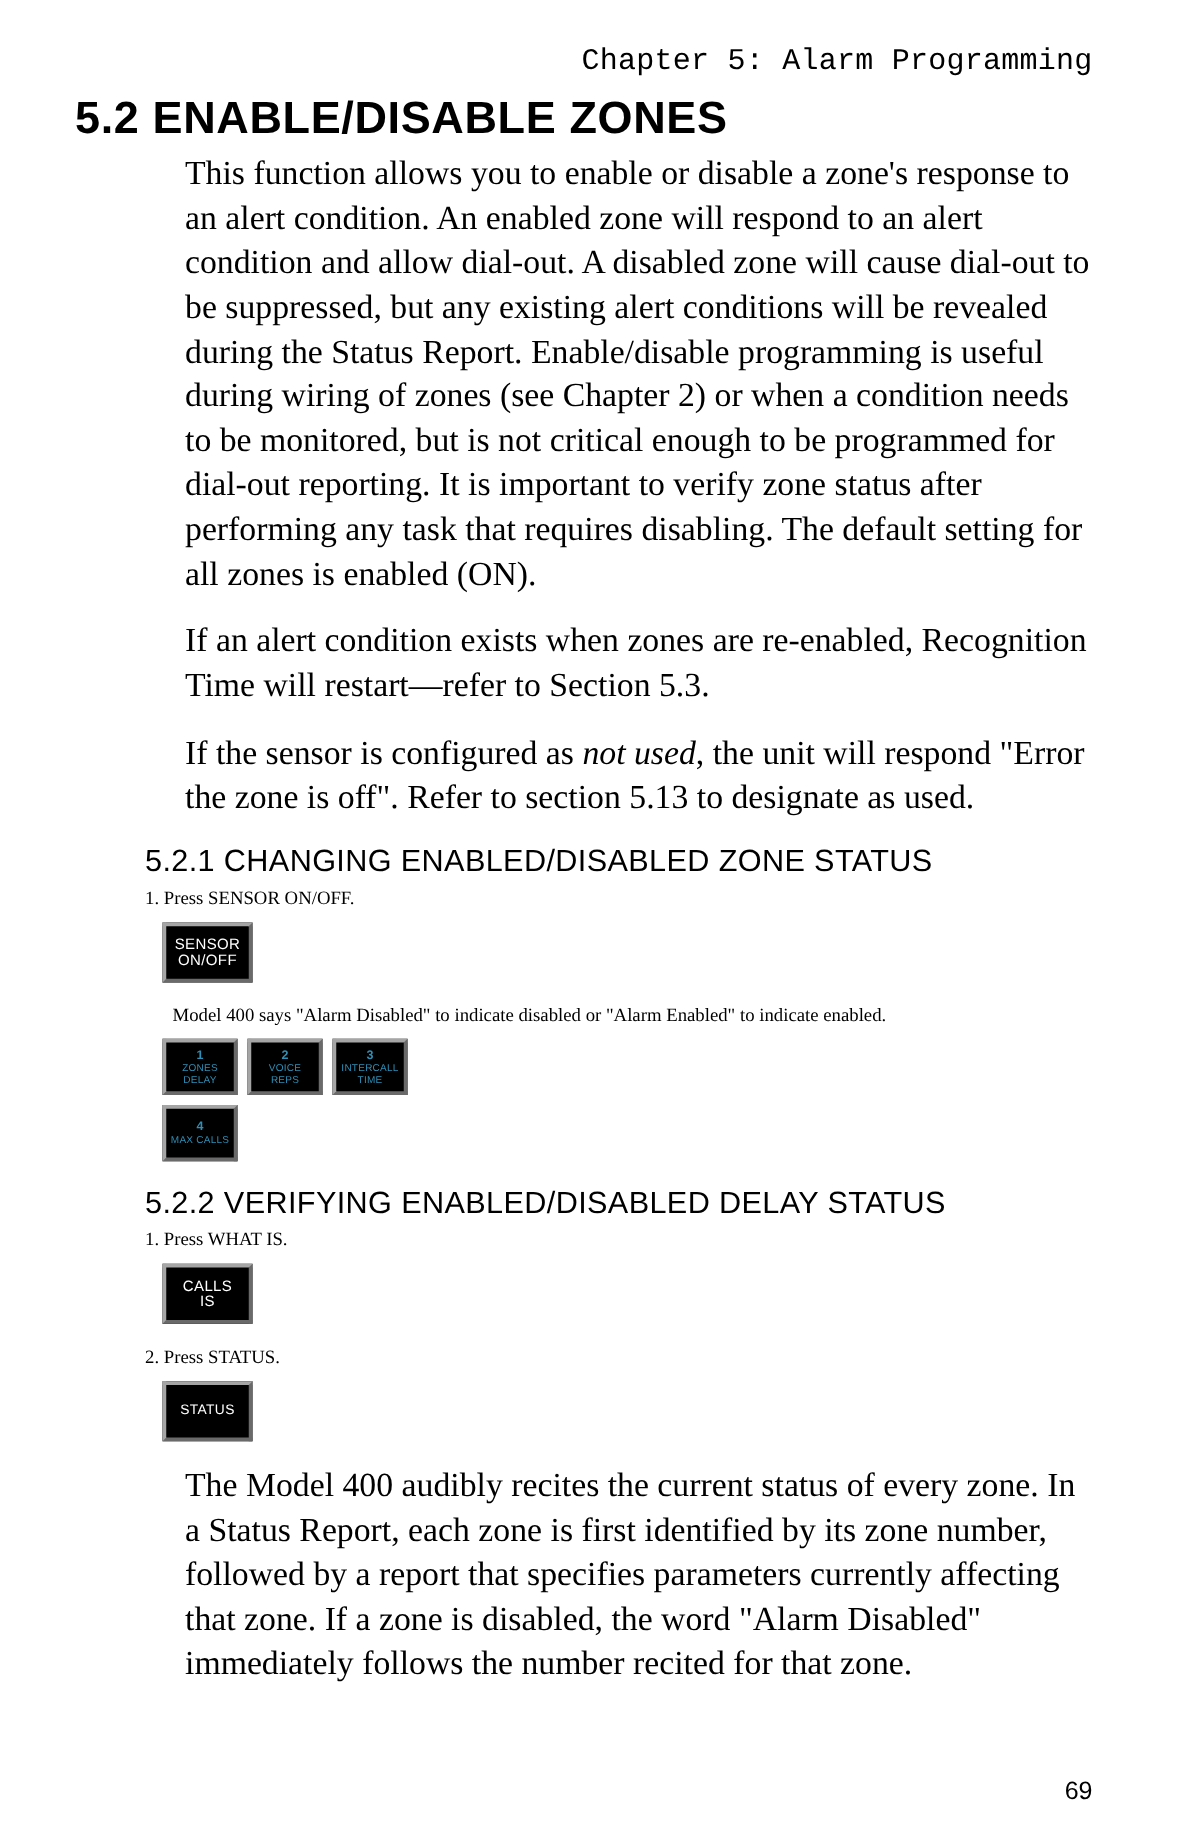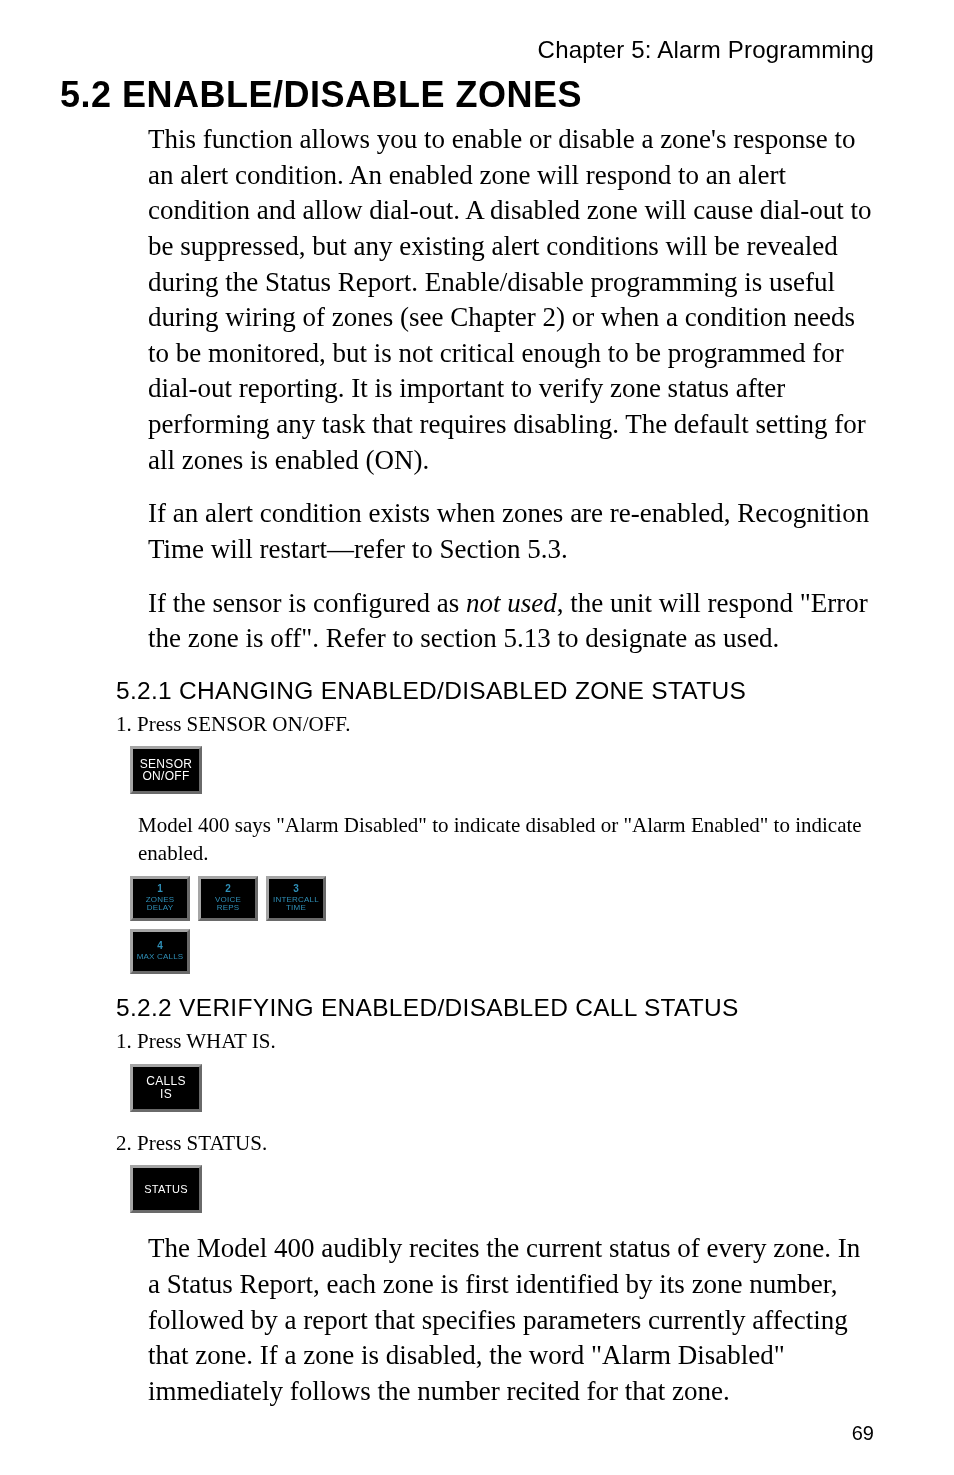--- a/index.html
+++ b/index.html
@@ -6,21 +6,21 @@
   body {
     font-family: Georgia, 'Times New Roman', serif;
     background: #fff;
     width: 954px;
     height: 1475px;
     padding: 36px 80px 40px 60px;
     position: relative;
     color: #000;
   }
   .chapter-head {
-    font-family: Liberation Sans, sans-serif;
+    font-family: Liberation Mono, monospace;
     font-size: 24px;
     font-weight: 400;
     text-align: right;
     margin-bottom: 10px;
     letter-spacing: 0.2px;
   }
   .h-section {
     font-family: 'Arial Black', Arial, sans-serif;
     font-weight: 900;
     font-size: 36px;
@@ -38,21 +38,21 @@
   }
   .body-text {
     font-family: 'Minion Pro', Georgia, serif;
     font-size: 27px;
     line-height: 1.32;
     margin-left: 88px;
     margin-bottom: 18px;
   }
   .step-text {
     font-family: 'Minion Pro', Georgia, serif;
-    font-size: 21px;
+    font-size: 15px;
     line-height: 1.32;
     margin-left: 56px;
     margin-bottom: 8px;
   }
   .step-text .indent { display: block; margin-left: 22px; }
   em.italic { font-style: italic; }
   .btn-row {
     margin-left: 70px;
     margin-top: 6px;
     margin-bottom: 18px;
@@ -155,21 +155,21 @@
     </div>
   </div>
   <div class="row">
     <div class="key key-sm">
       <span class="num">4</span>
       <span class="ln1">MAX CALLS</span>
     </div>
   </div>
 </div>
 
-<div class="h-sub">5.2.2 VERIFYING ENABLED/DISABLED CALL STATUS</div>
+<div class="h-sub">5.2.2 VERIFYING ENABLED/DISABLED DELAY STATUS</div>
 
 <p class="step-text">1. Press WHAT IS.</p>
 
 <div class="btn-row">
   <div class="key">
     <span class="white">CALLS</span>
     <span class="white">IS</span>
   </div>
 </div>
 

